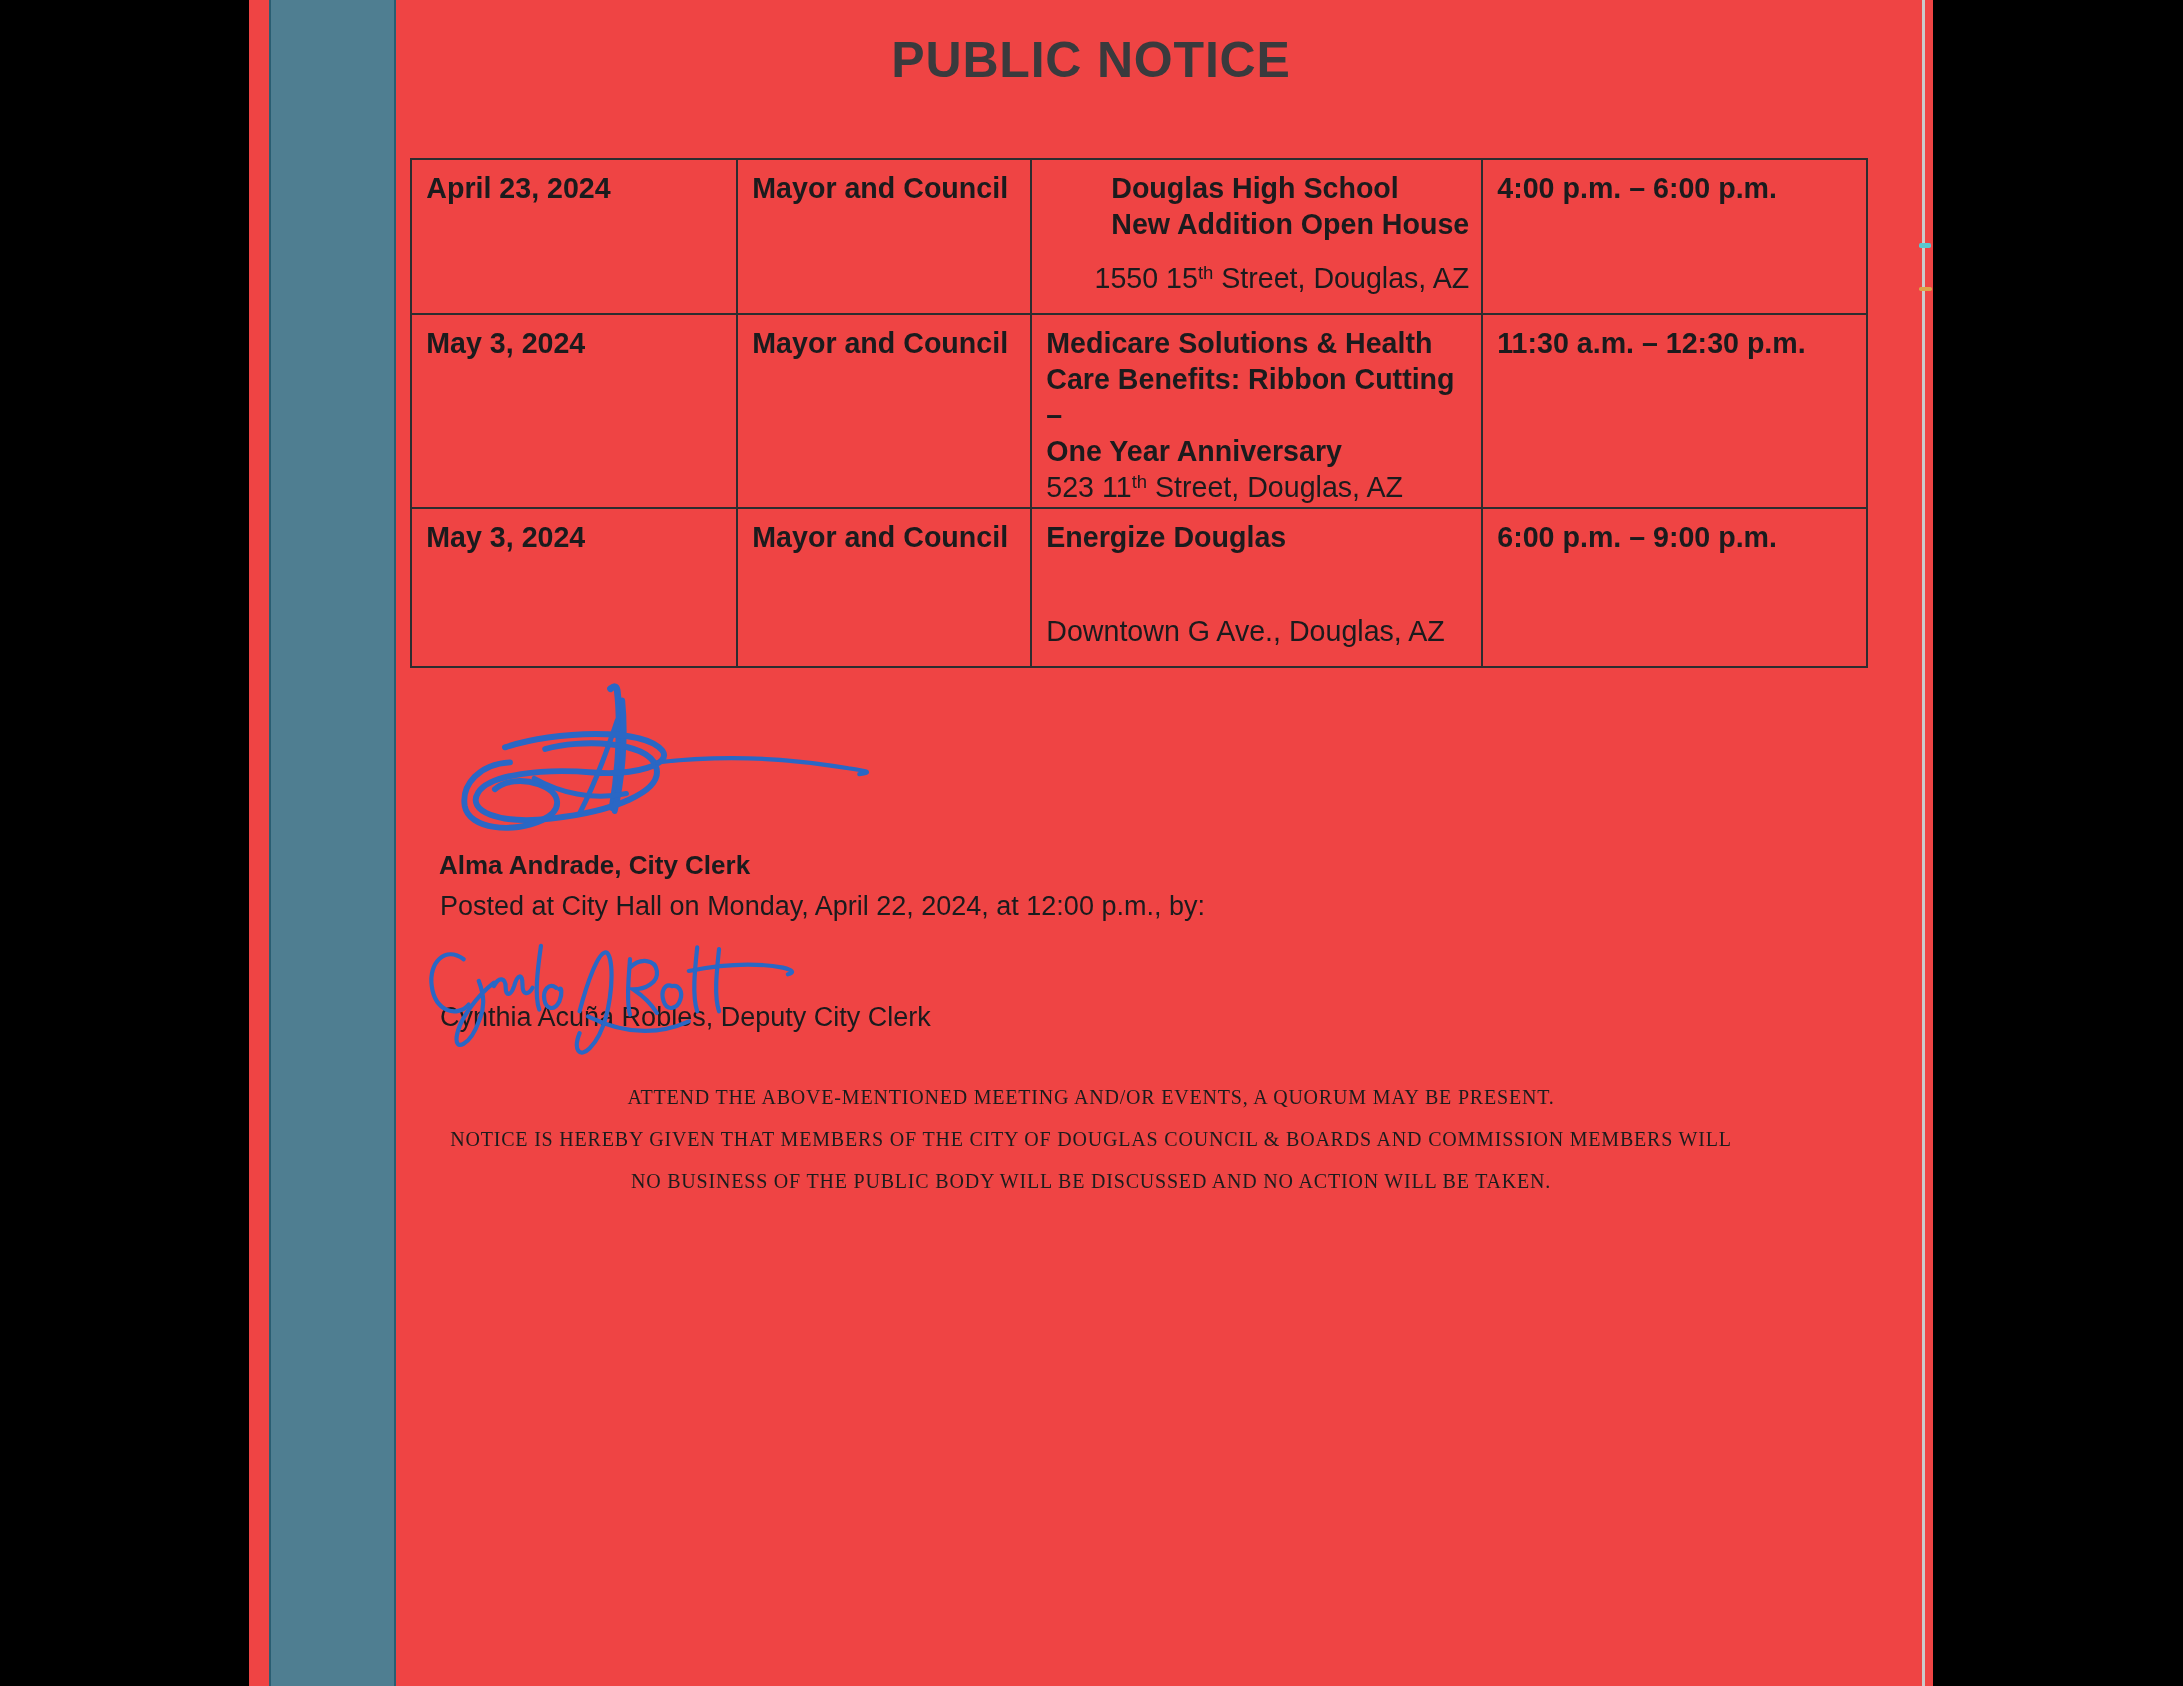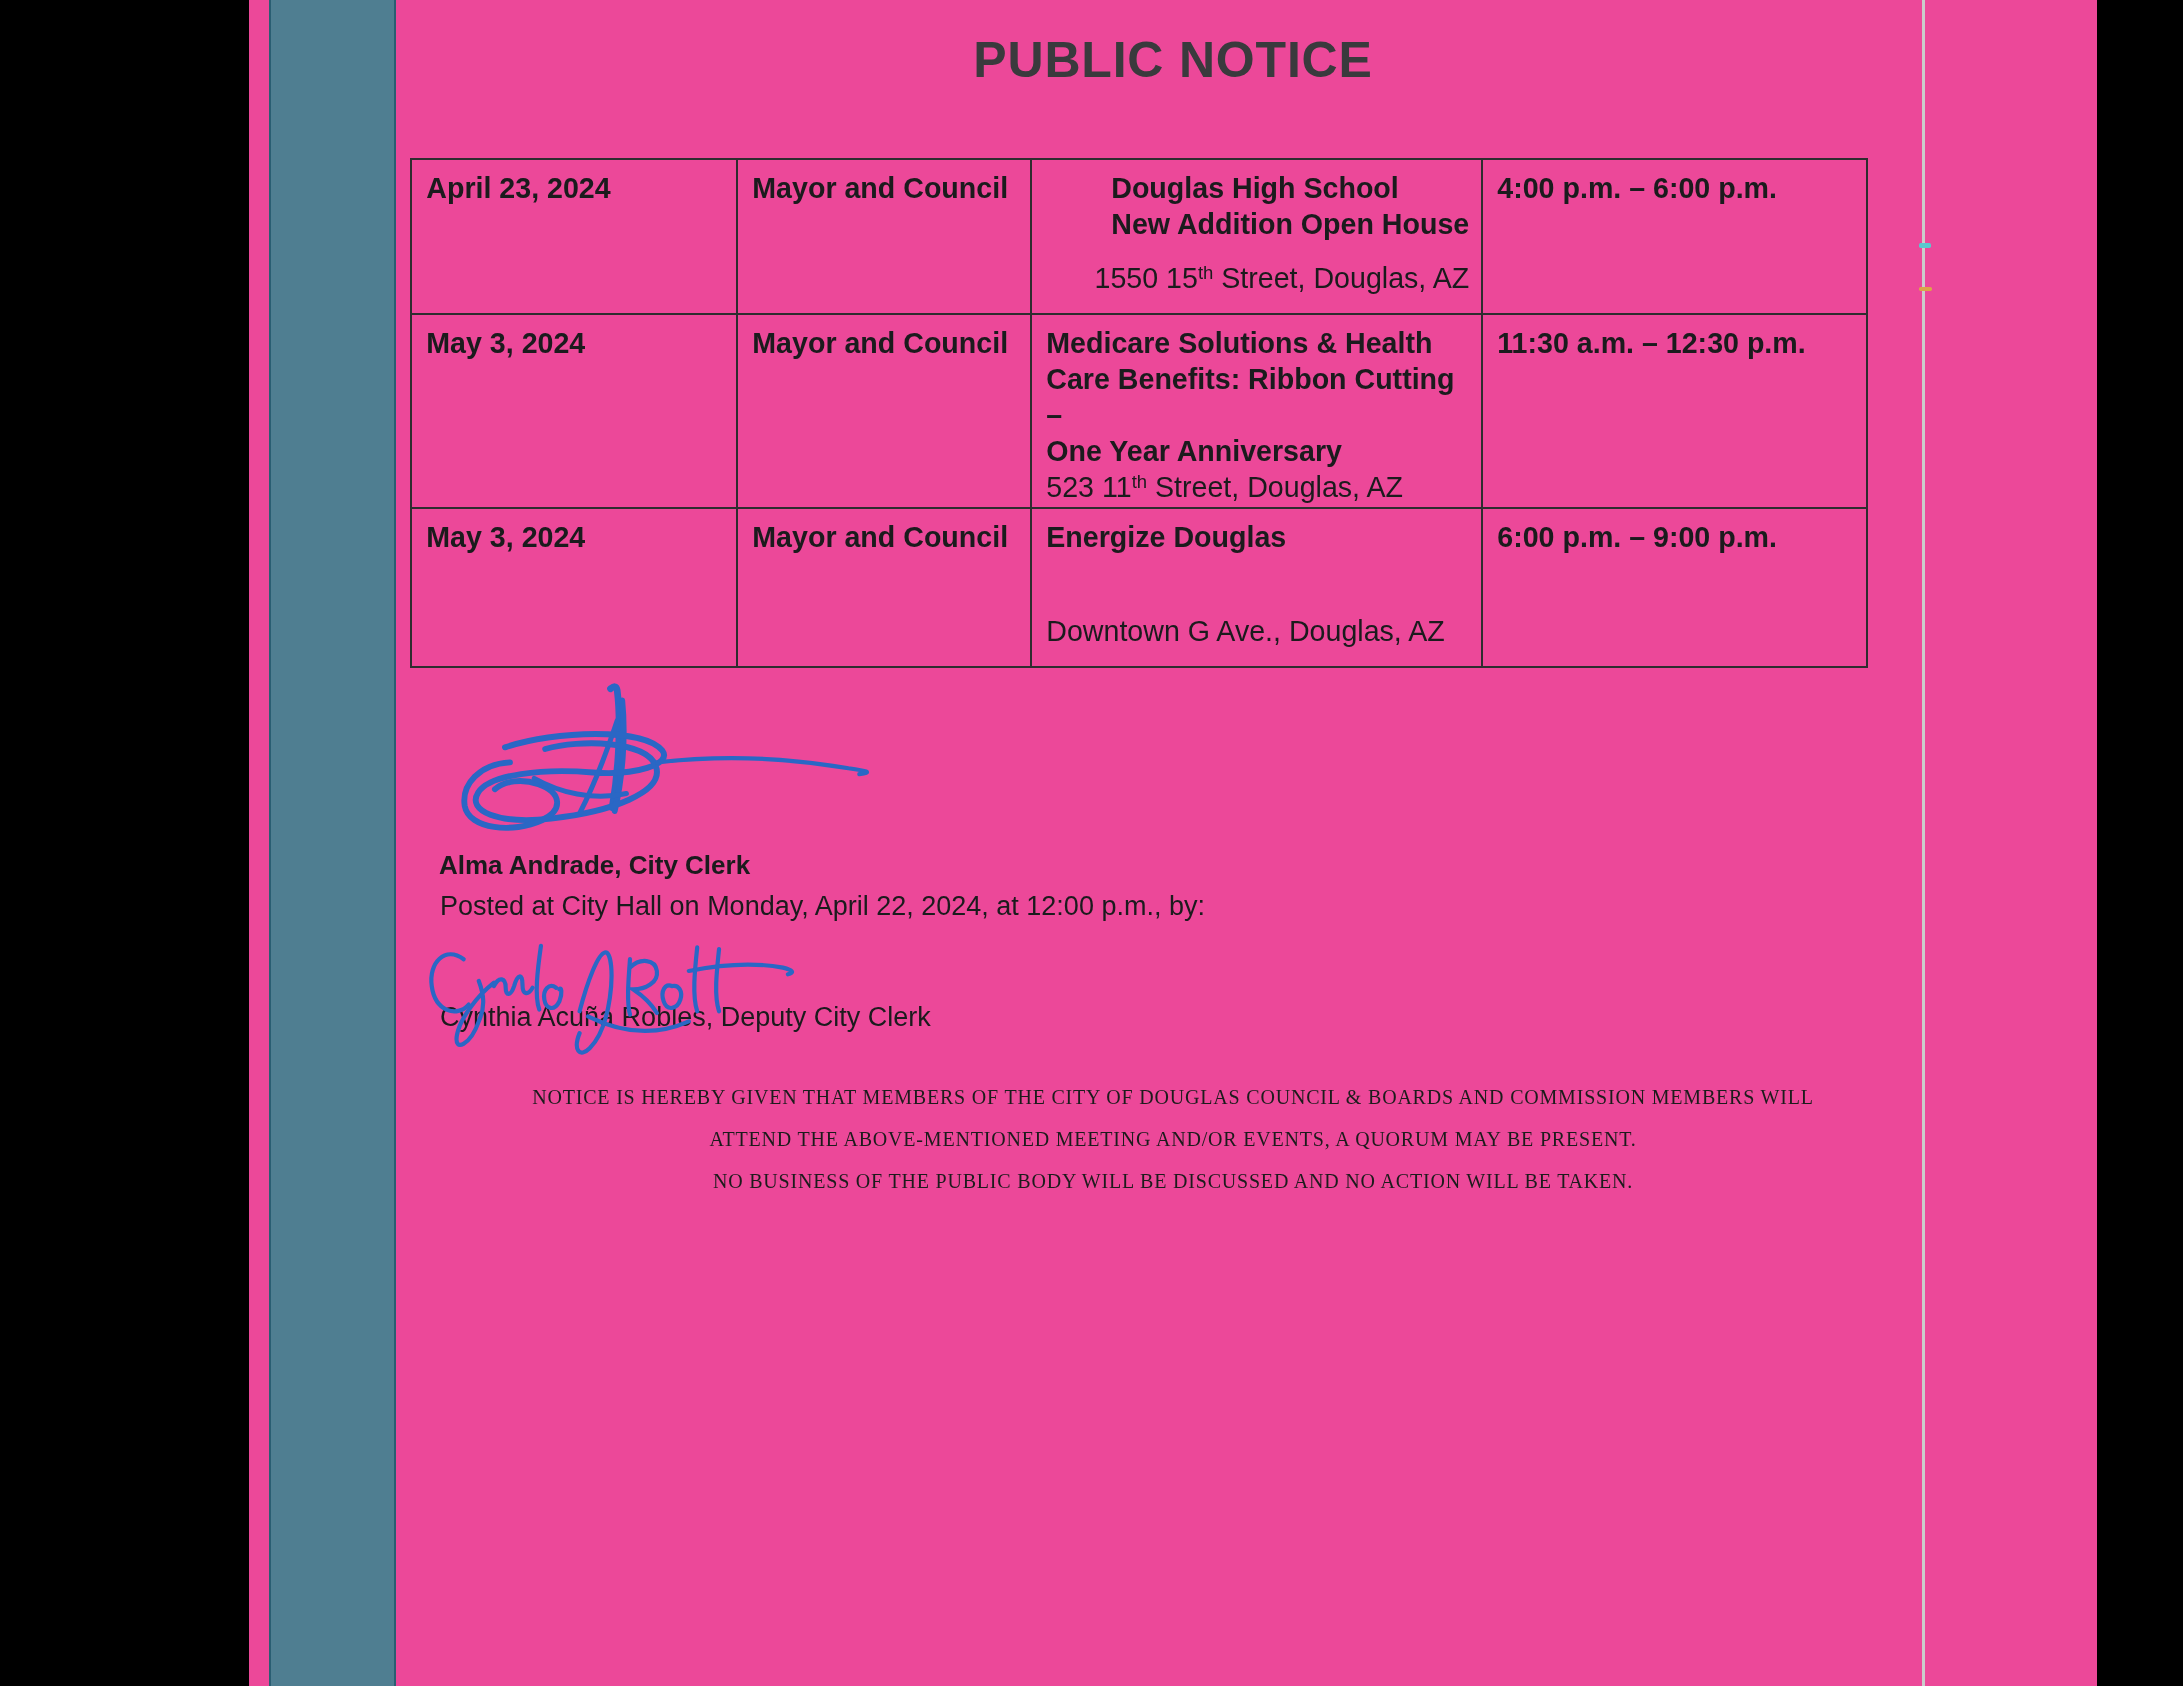--- a/index.html
+++ b/index.html
@@ -1,18 +1,18 @@
 <!DOCTYPE html>
 <html style="font-size:13.4px"><head>
 <meta charset="utf-8">
 <style>
   html,body{margin:0;padding:0;background:#000;}
   .canvas{position:relative;width:2183px;height:1687px;background:#000;overflow:hidden;
           font-family:"Liberation Sans",sans-serif;}
-  .paper{position:absolute;left:249px;top:0;width:1848px;height:1687px;background:#ec4899;}
+  .paper{position:absolute;left:249px;top:0;width:1684px;height:1687px;background:#ef4444;}
   .stripe{position:absolute;left:20px;top:0;width:123px;height:100%;
           background:#4f7e91;border-left:2.5px solid #2a5e72;border-right:2.5px solid #2a5e72;}
   .edge-line{position:absolute;left:1673px;top:0;width:3.4px;height:100%;background:#cbcbcb;}
   .mark{position:absolute;border-radius:1.7px;}
   .mark-teal{left:1670px;top:243px;width:11.8px;height:5px;background:#58c8ce;}
   .mark-orange{left:1670px;top:287px;width:12.6px;height:4.2px;background:#dda449;}
 
   .title{position:absolute;left:0;top:35px;width:100%;text-align:center;
          font-size:50px;font-weight:700;letter-spacing:0.8px;color:#3a3a3d;line-height:1;}
 
@@ -134,20 +134,20 @@
         <path d="M250,40 C262,28 280,30 282,44 C284,58 268,66 254,66 C266,74 276,84 282,94"></path>
         <path d="M300,62 C292,58 286,68 290,80 C294,92 306,90 310,78 C313,68 308,60 300,62"></path>
         <path d="M330,16 C327,44 324,74 330,92"></path>
         <path d="M356,18 C353,46 350,74 356,92"></path>
         <path d="M320,44 C360,36 400,34 432,40 C444,43 446,46 438,48"></path>
         <path d="M200,98 C240,118 280,122 320,104"></path>
       </g>
     </svg>
 
     <div class="notice-block">
+      <p>ATTEND THE ABOVE-MENTIONED MEETING AND/OR EVENTS, A QUORUM MAY BE PRESENT.</p>
       <p>NOTICE IS HEREBY GIVEN THAT MEMBERS OF THE CITY OF DOUGLAS COUNCIL &amp; BOARDS AND COMMISSION MEMBERS WILL</p>
-      <p>ATTEND THE ABOVE-MENTIONED MEETING AND/OR EVENTS, A QUORUM MAY BE PRESENT.</p>
       <p>NO BUSINESS OF THE PUBLIC BODY WILL BE DISCUSSED AND NO ACTION WILL BE TAKEN.</p>
     </div>
 
   </div>
 </div>
 
 
 </body></html>

